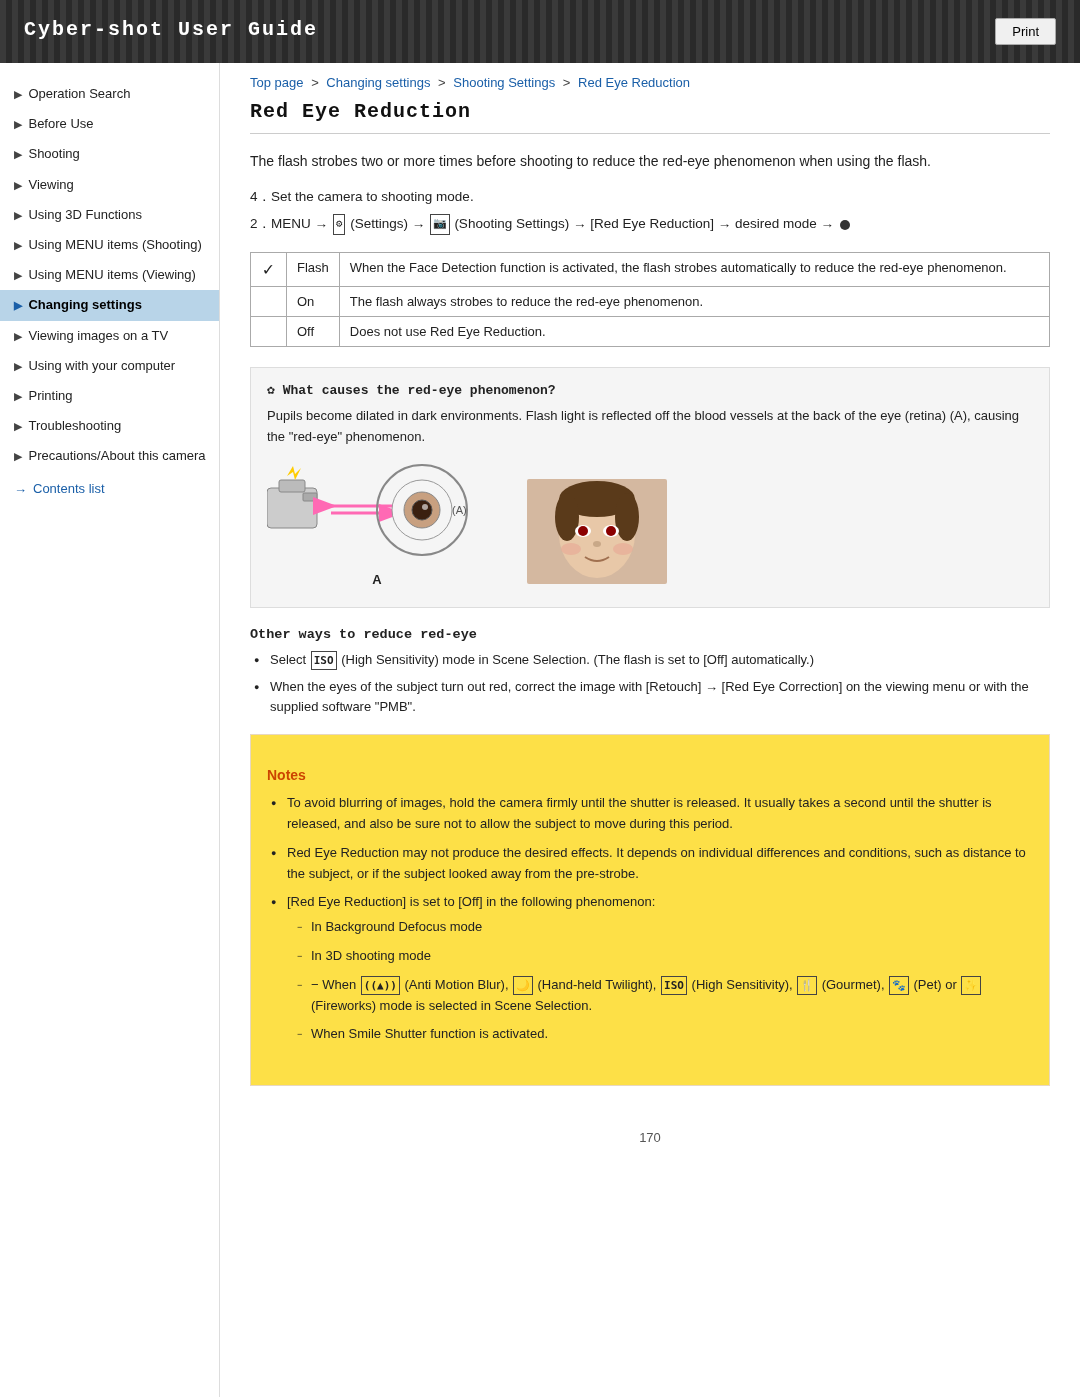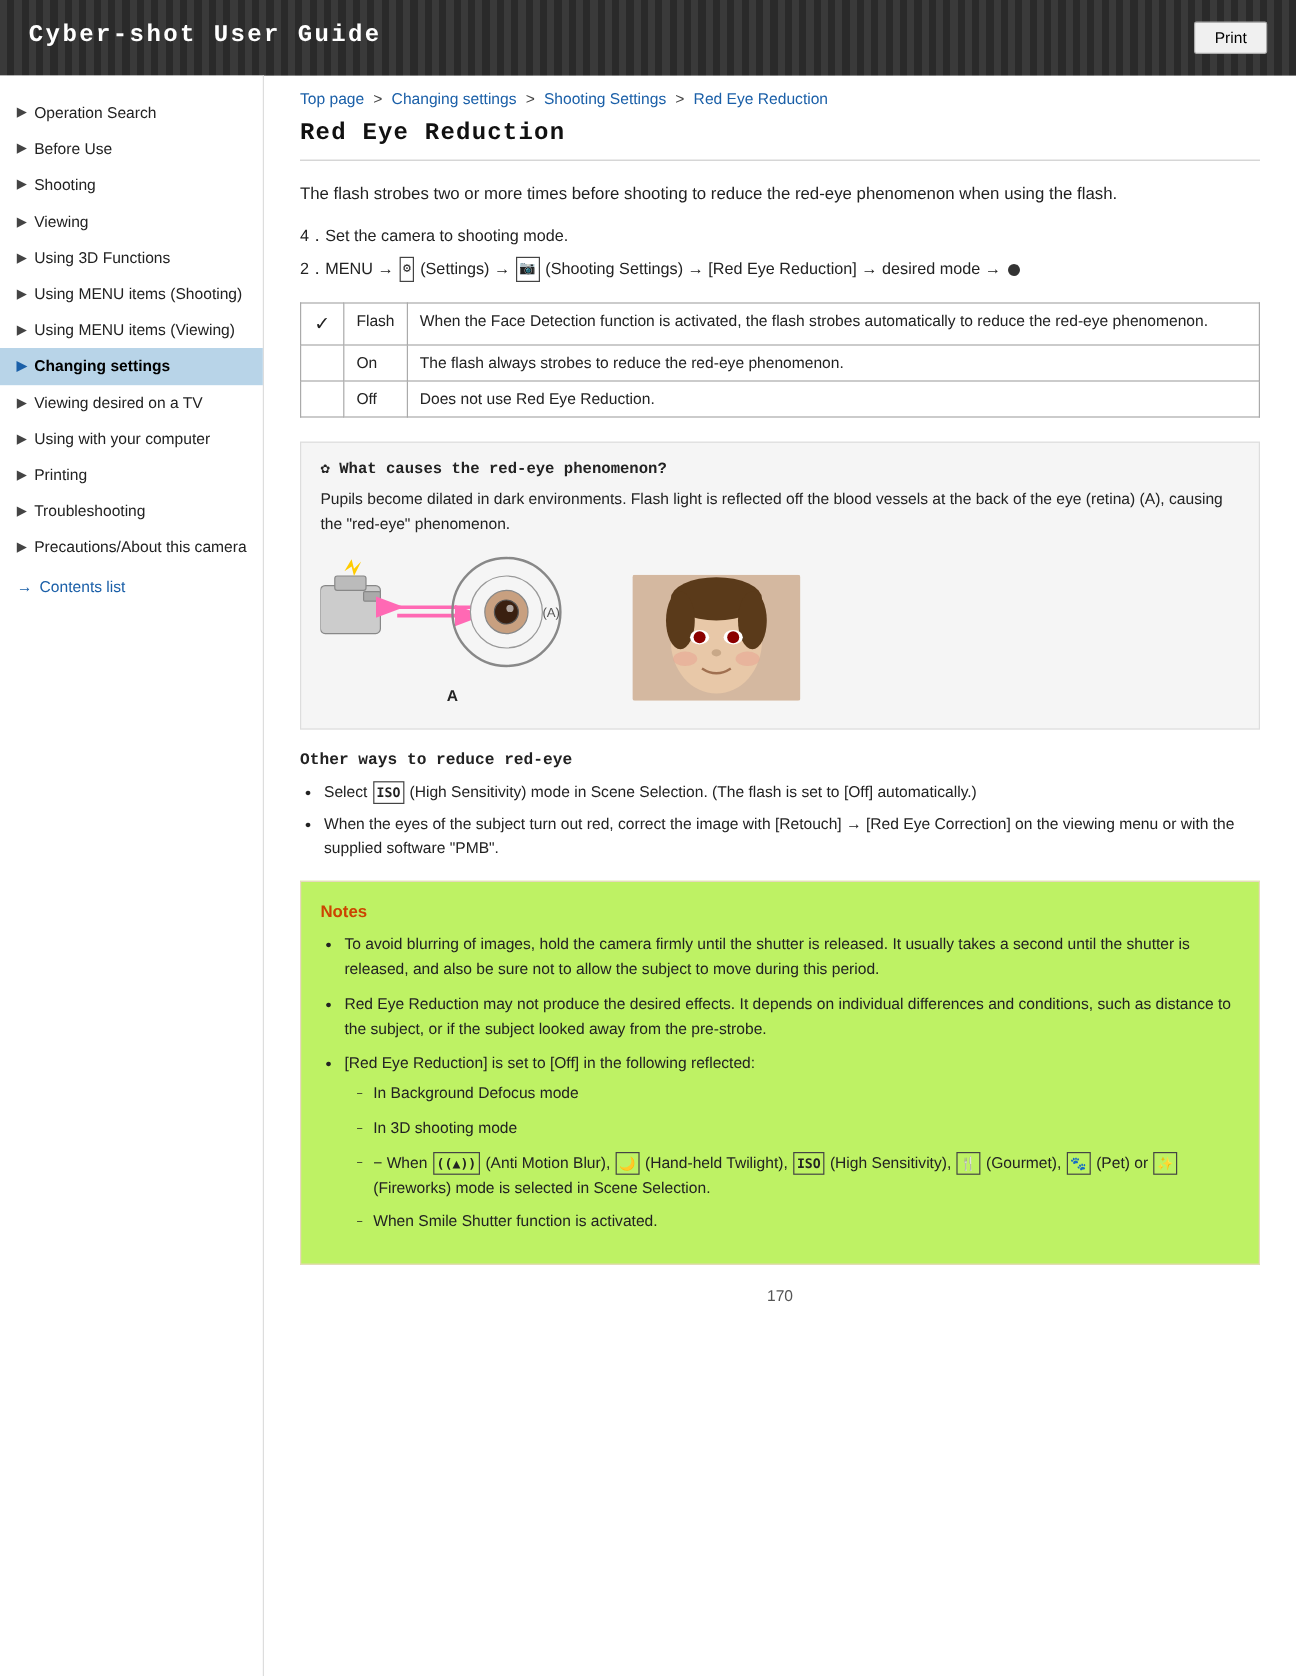--- a/index.html
+++ b/index.html
@@ -214,24 +214,24 @@
     .bullet-list li::before {
       content: '●';
       position: absolute;
       left: 0;
       font-size: 9px;
       top: 3px;
     }
 
     
     .notes-box {
-      background: #bef264;
+      background: #fde047;
       border: 1px solid #e8d8c0;
-      padding: 16px 16px;
-      margin-bottom: 8px;
+      padding: 32px 16px;
+      margin-bottom: 34px;
     }
     .notes-title {
       color: #cc4400;
       font-size: 14px;
       font-weight: bold;
       margin-bottom: 10px;
     }
     .notes-list {
       list-style: none;
       padding-left: 4px;
@@ -336,21 +336,21 @@
     <div class="sidebar-item">
       <span class="sidebar-arrow">▶</span>
       <span>Using MENU items (Viewing)</span>
     </div>
     <div class="sidebar-item active">
       <span class="sidebar-arrow active-arrow">▶</span>
       <span>Changing settings</span>
     </div>
     <div class="sidebar-item">
       <span class="sidebar-arrow">▶</span>
-      <span>Viewing desired on a TV</span>
+      <span>Viewing images on a TV</span>
     </div>
     <div class="sidebar-item">
       <span class="sidebar-arrow">▶</span>
       <span>Using with your computer</span>
     </div>
     <div class="sidebar-item">
       <span class="sidebar-arrow">▶</span>
       <span>Printing</span>
     </div>
     <div class="sidebar-item">
@@ -493,21 +493,21 @@
         When the eyes of the subject turn out red, correct the image with [Retouch] → [Red Eye Correction] on the viewing menu or with the supplied software "PMB".
       </li>
     </ul>
 
     <div class="notes-box">
       <div class="notes-title">Notes</div>
       <ul class="notes-list">
         <li>To avoid blurring of images, hold the camera firmly until the shutter is released. It usually takes a second until the shutter is released, and also be sure not to allow the subject to move during this period.</li>
         <li>Red Eye Reduction may not produce the desired effects. It depends on individual differences and conditions, such as distance to the subject, or if the subject looked away from the pre-strobe.</li>
         <li>
-          <span>[Red Eye Reduction] is set to [Off] in the following reflected:</span>
+          <span>[Red Eye Reduction] is set to [Off] in the following phenomenon:</span>
           <ul class="sub-list">
             <li>In Background Defocus mode</li>
             <li>In 3D shooting mode</li>
             <li>
               − When <span class="inline-icon">((▲))</span> (Anti Motion Blur),
               <span class="inline-icon">🌙</span> (Hand-held Twilight),
               <span class="inline-icon">ISO</span> (High Sensitivity),
               <span class="inline-icon">🍴</span>
               (Gourmet), <span class="inline-icon">🐾</span> (Pet) or
               <span class="inline-icon">✨</span>

